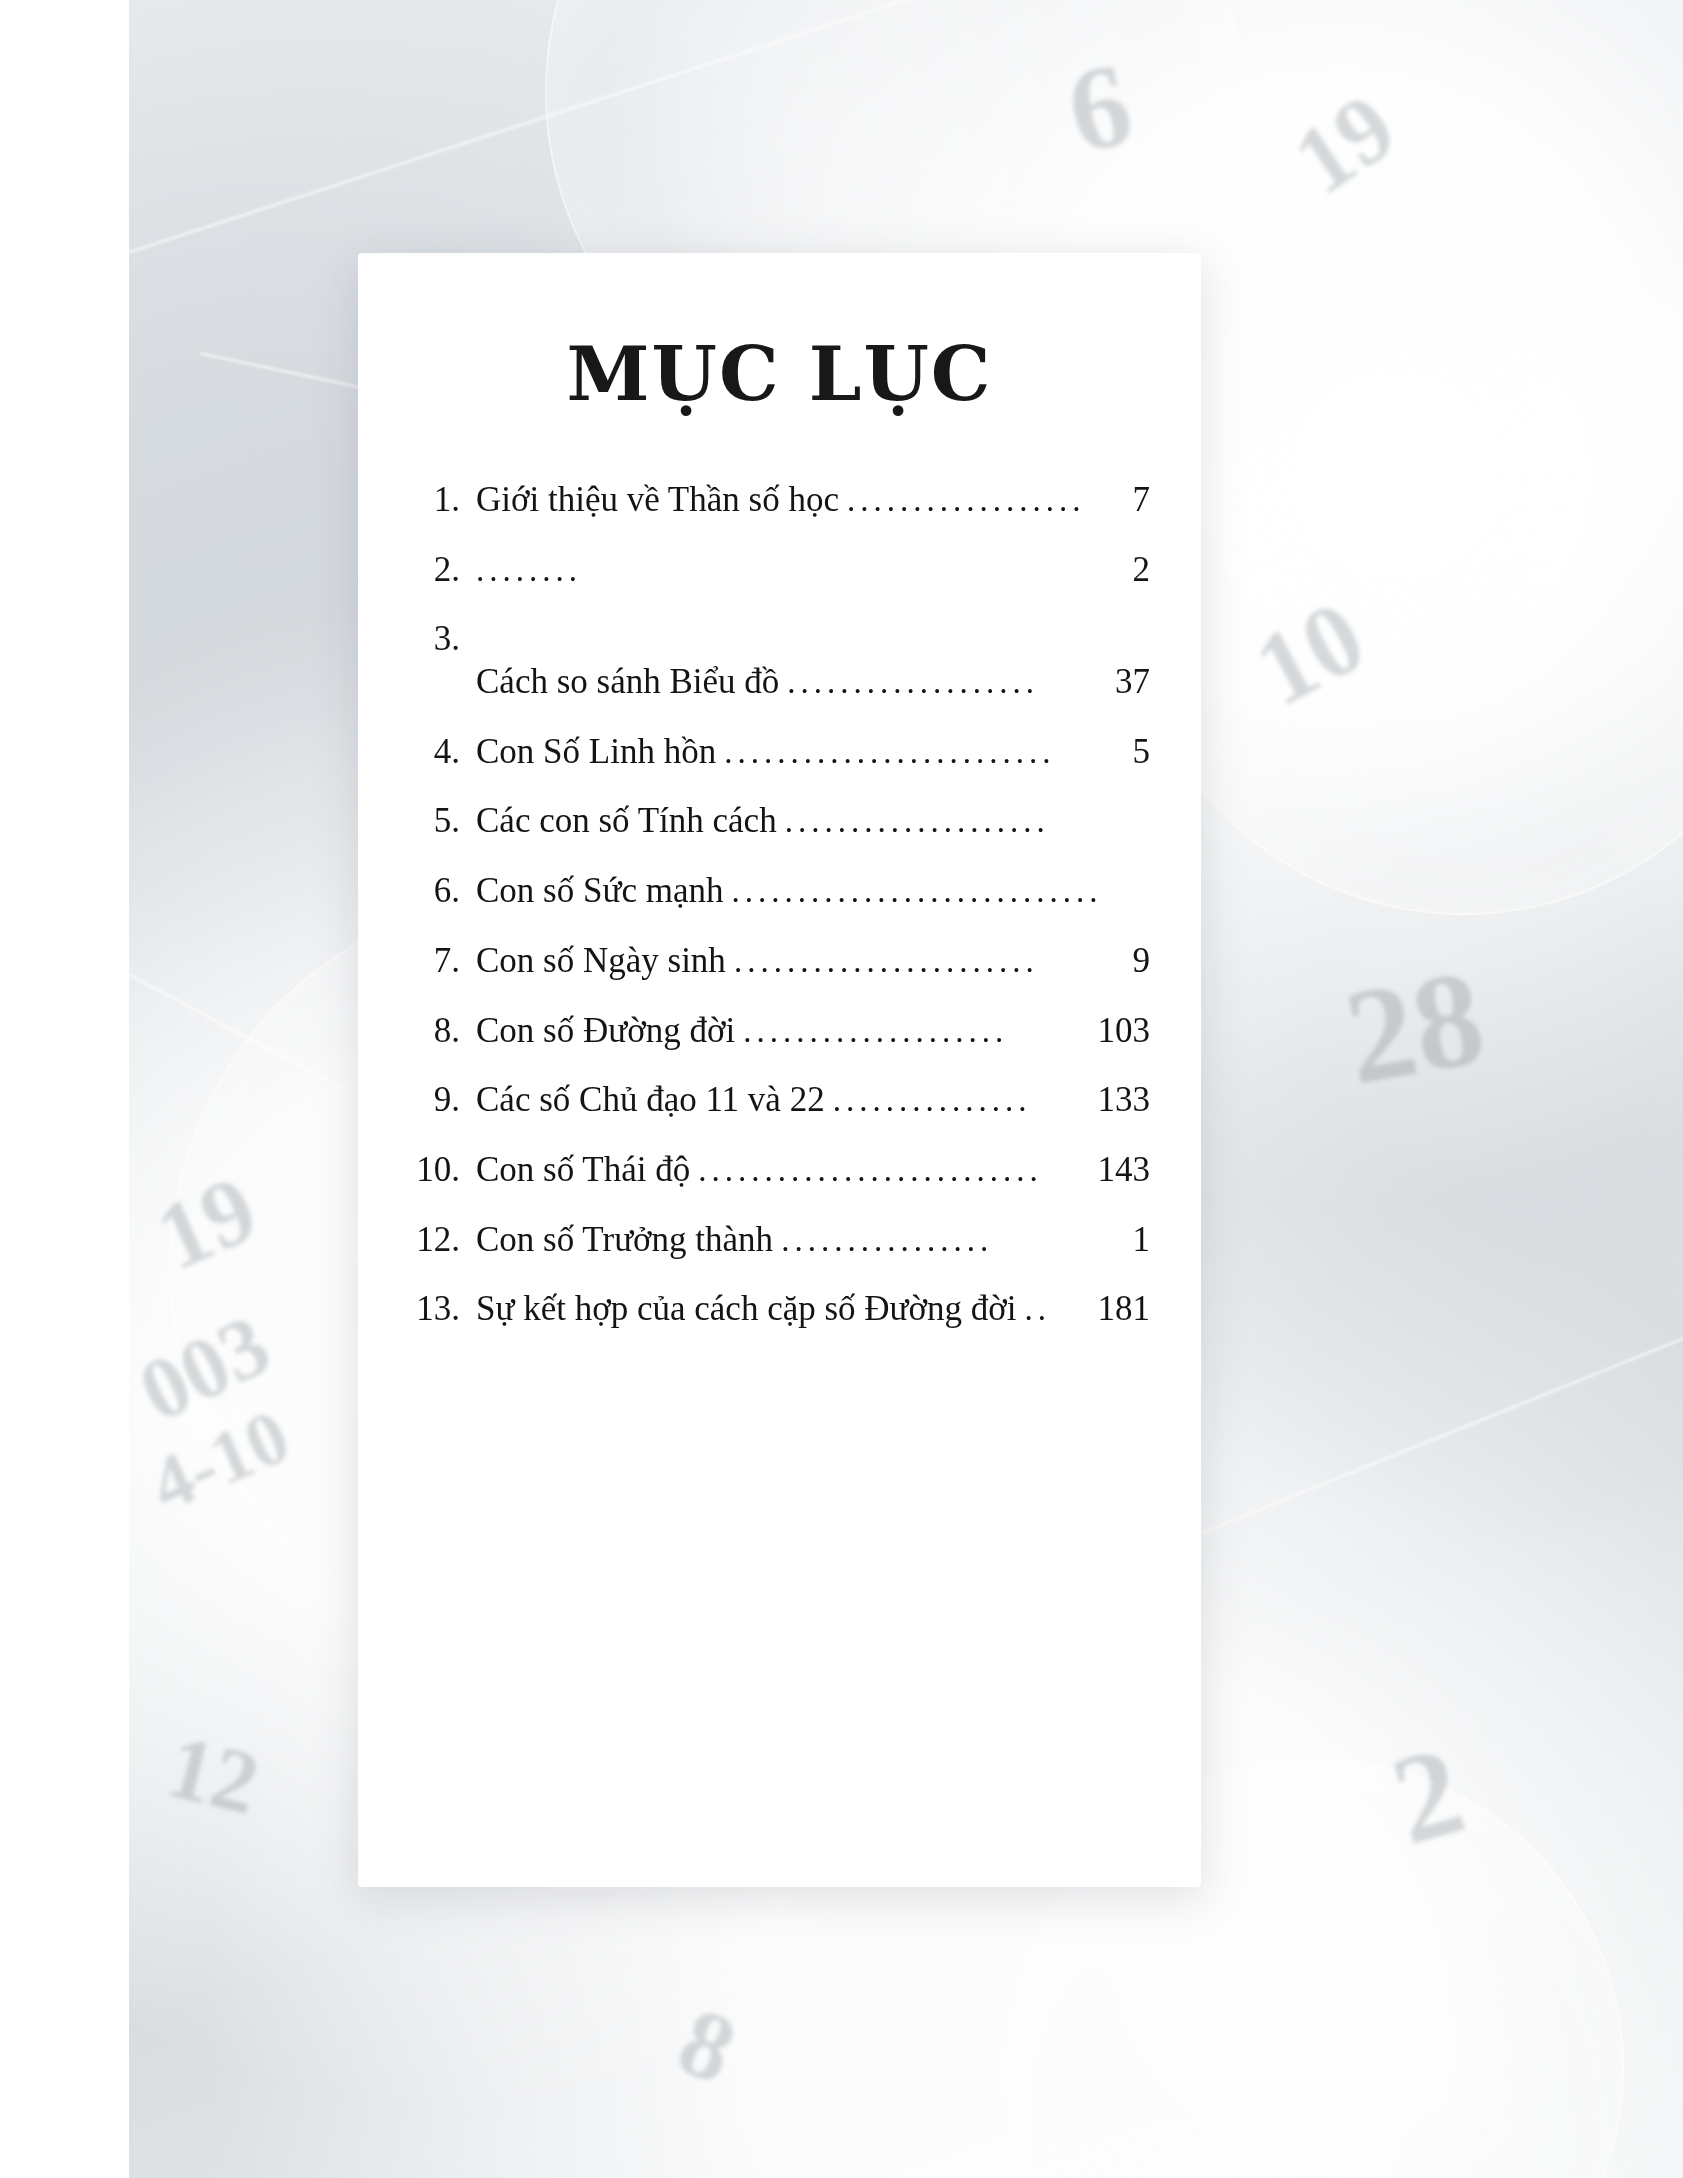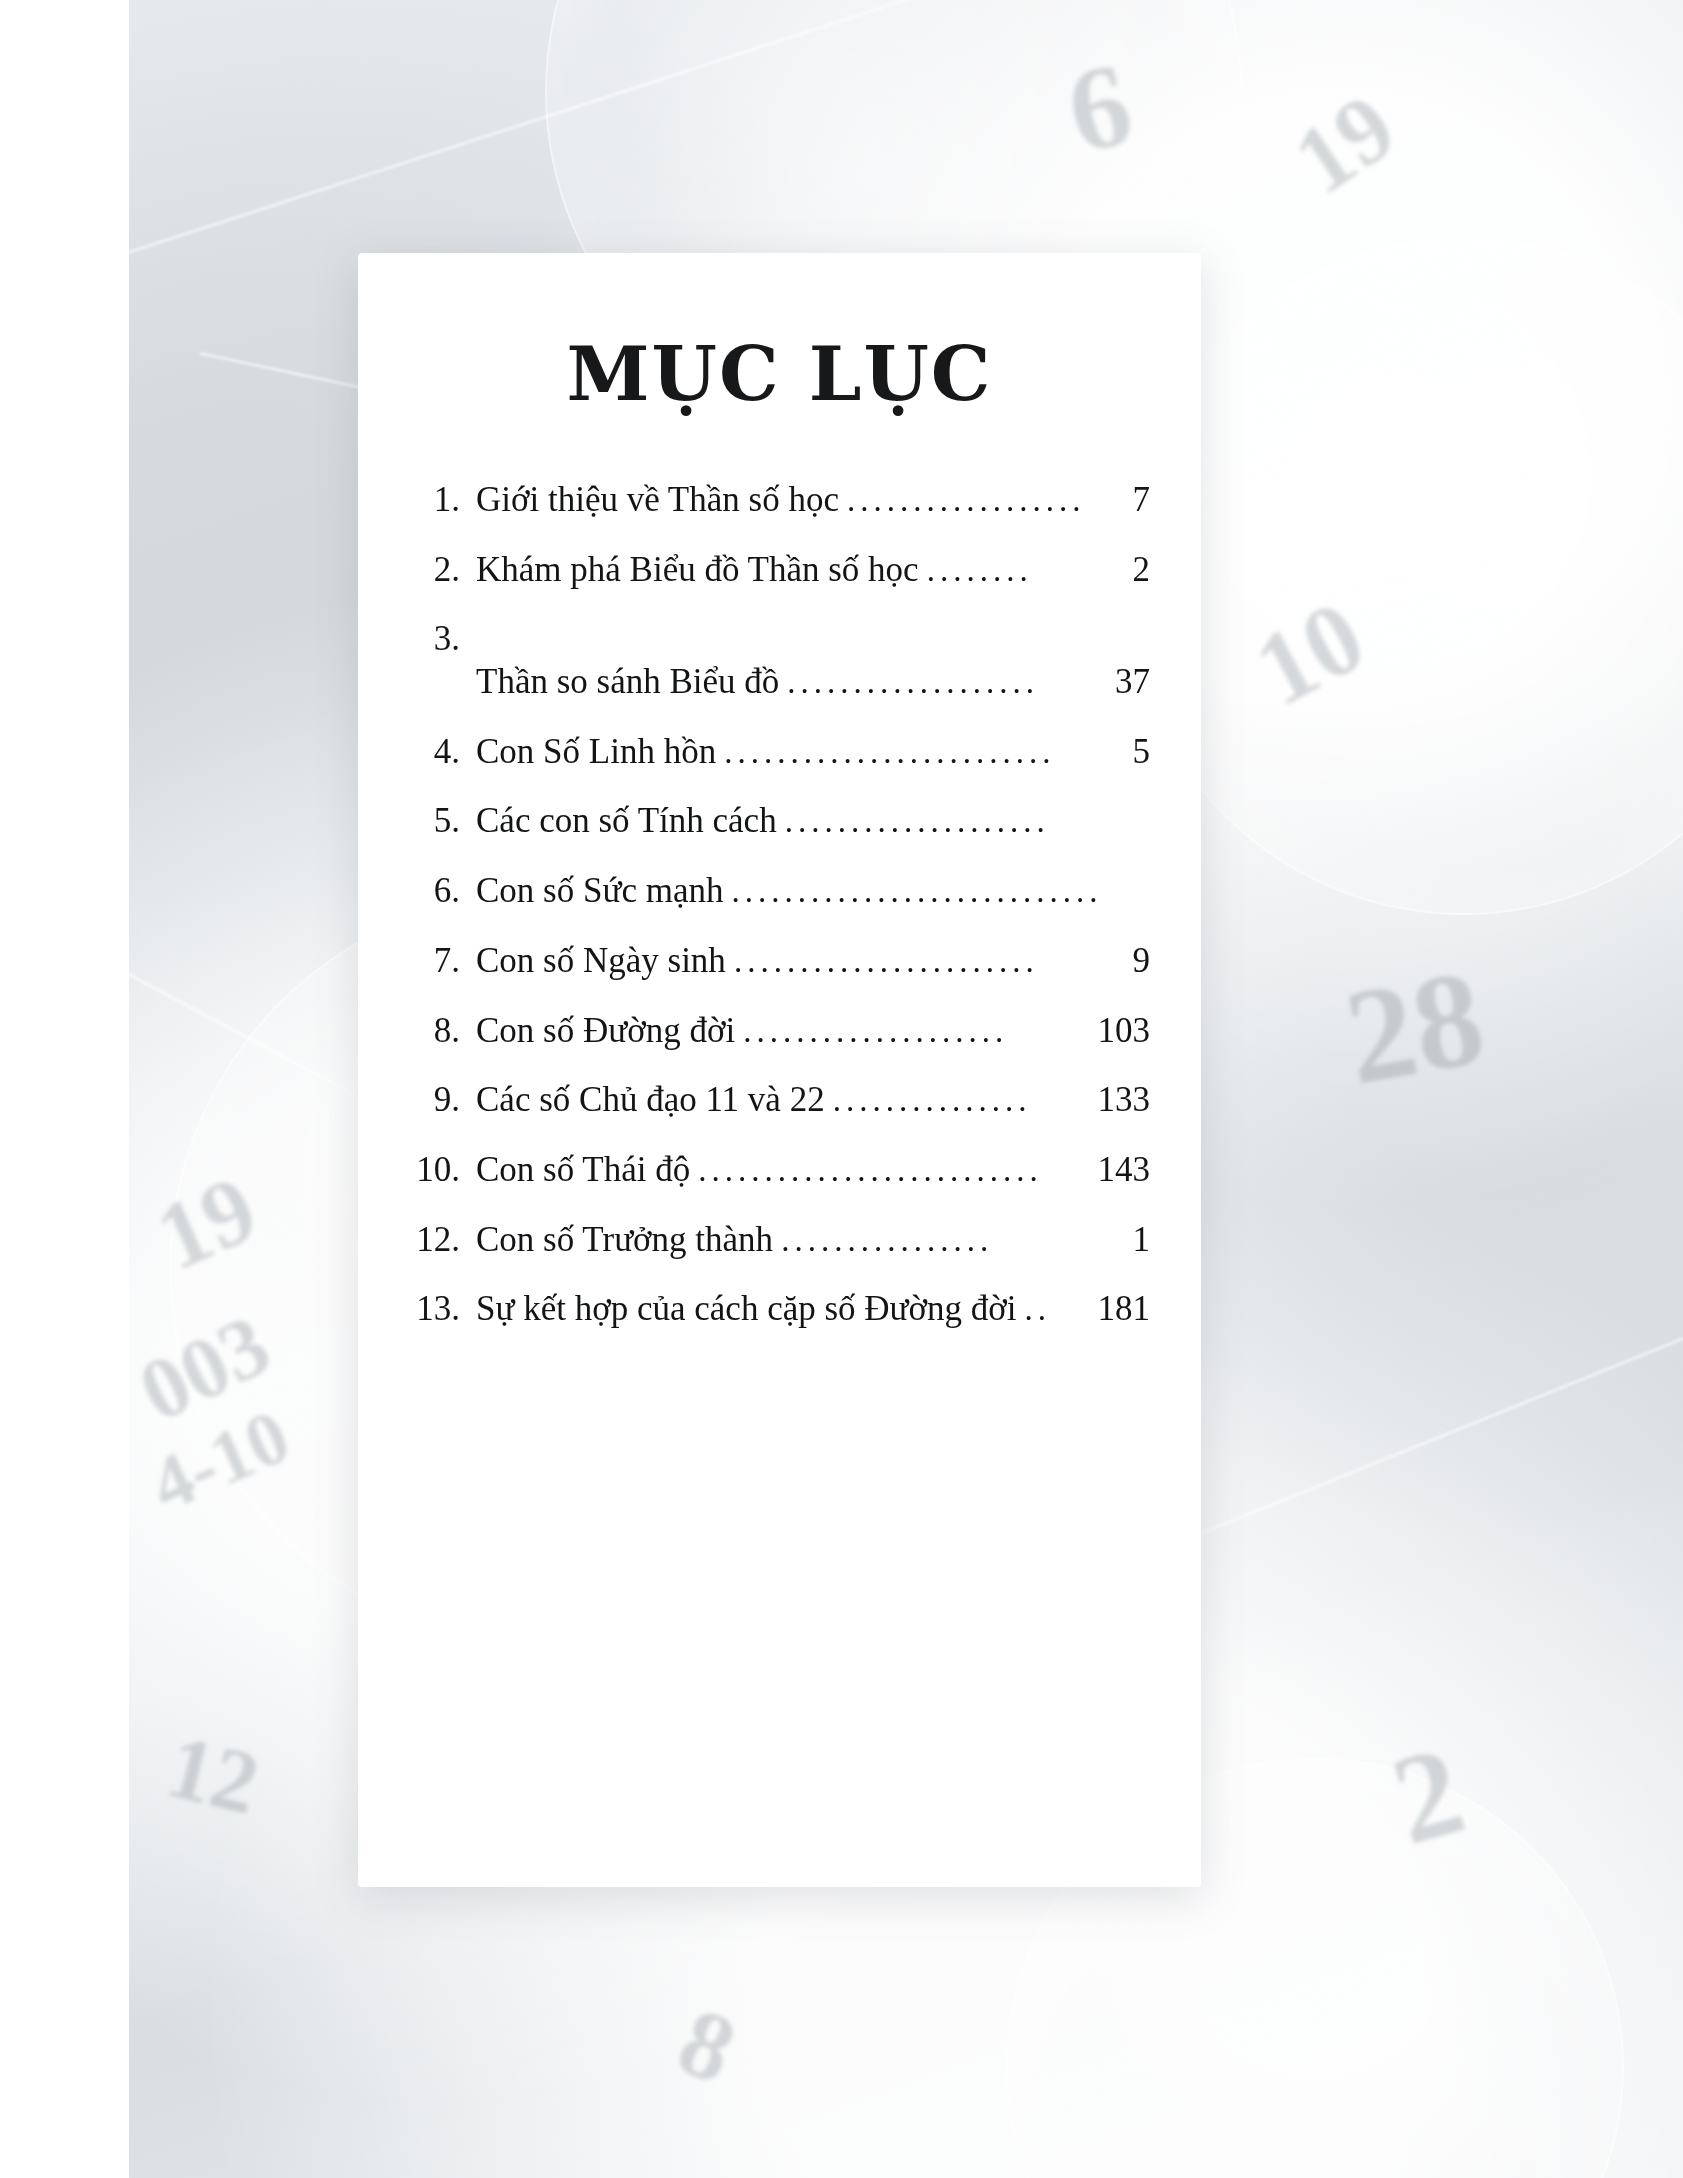--- a/index.html
+++ b/index.html
@@ -186,35 +186,34 @@
           <span class="toc-num">1.</span>
           <span class="toc-label">Giới thiệu về Thần số học</span>
           <span class="toc-dots">..................</span>
           <span class="toc-page">7</span>
         </div>
       </li>
 
       <li class="toc-item">
         <div class="toc-row">
           <span class="toc-num">2.</span>
-          <span class="toc-label">Khám phá Biểu đồ Thần số học</span>
           <span class="toc-dots">........</span>
           <span class="toc-page">2</span>
         </div>
       </li>
 
       <li class="toc-item">
         <div class="toc-row">
           <span class="toc-num">3.</span>
           <span class="toc-dots"></span>
           <span class="toc-page"></span>
         </div>
         <div class="toc-row cont">
           <span class="toc-num"></span>
-          <span class="toc-label">Thần so sánh Biểu đồ</span>
+          <span class="toc-label">Cách so sánh Biểu đồ</span>
           <span class="toc-dots">...................</span>
           <span class="toc-page">37</span>
         </div>
       </li>
 
       <li class="toc-item">
         <div class="toc-row">
           <span class="toc-num">4.</span>
           <span class="toc-label">Con Số Linh hồn</span>
           <span class="toc-dots">.........................</span>

